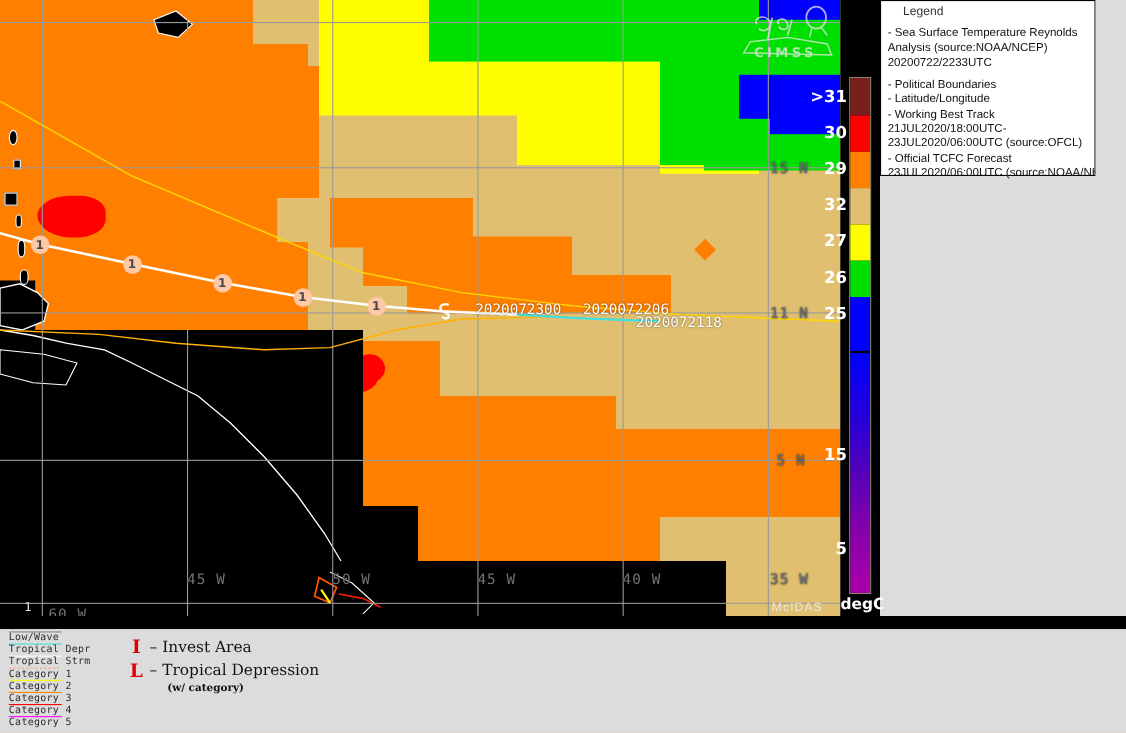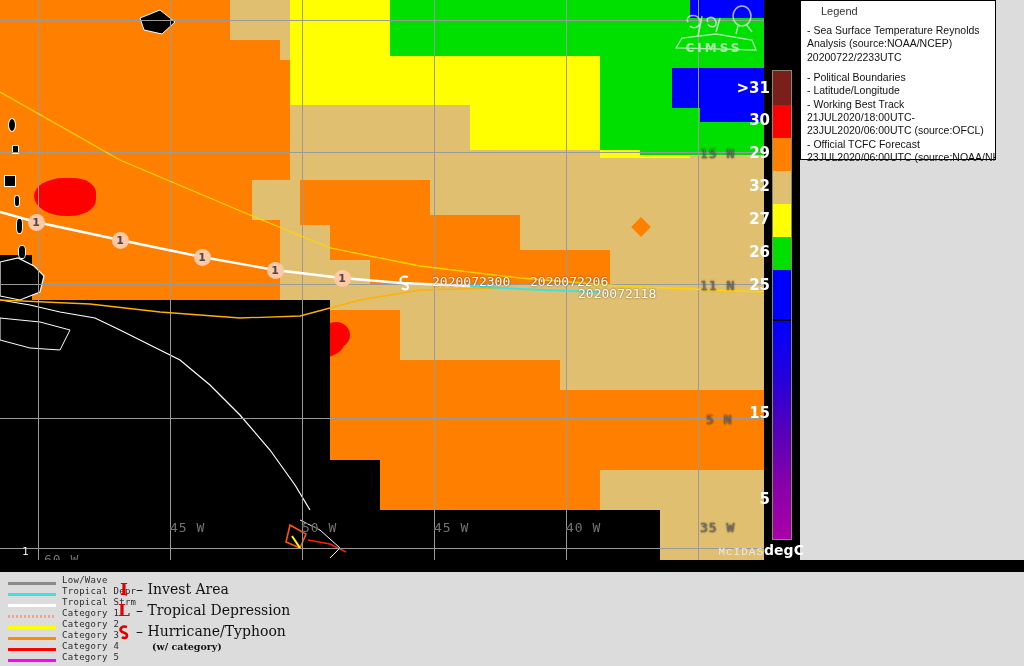--- a/index.html
+++ b/index.html
@@ -37,22 +37,22 @@
       font-family:"DejaVu Sans", sans-serif; }
   .stormsym .disk { position:absolute; width:17px; height:17px; border-radius:50%;
       background:#ffc9a8; }
   .stormsym .num { position:relative; color:#4a4a4a; font-size:11px; }
   .hook { position:absolute; width:17px; height:17px; }
 
   
   #cimss-logo { position:absolute; left:668px; top:2px; width:92px; height:60px;
      opacity:.75; }
 
-  #mcidas { position:absolute; right:0; bottom:2px; color:#e8e8e8;
-     font-family:Liberation Mono, monospace; font-size:11px; letter-spacing:1px; }
+  #mcidas { position:absolute; right:16px; bottom:2px; color:#e8e8e8;
+     font-family:Liberation Sans, sans-serif; font-size:11px; letter-spacing:1px; }
   #corner-one { position:absolute; left:22px; bottom:2px; color:#e8e8e8;
      font-family:"DejaVu Sans Mono", monospace; font-size:11px; }
 
   
   #cbar-panel { position:absolute; left:764px; top:0; width:36px; height:560px;
                 background:#000; }
   #cbar { position:absolute; left:8px; top:70px; width:20px; height:470px;
           border:1px solid #8a8a6a; }
   .cband { position:absolute; left:0; width:18px; }
   .ctick { position:absolute; right:30px; color:#ffffff;
@@ -74,21 +74,21 @@
   
   #right-fill { position:absolute; left:996px; top:0; width:28px; height:560px;
       background:#dcdcdc; }
   #black-strip { position:absolute; left:0; top:560px; width:1024px; height:12px;
       background:#000; }
   #bottom-panel { position:absolute; left:0; top:572px; width:1024px; height:94px;
       background:#dcdcdc; }
 
   
   #intensity-key { position:absolute; left:8px; top:2px; }
-  .ik-row { display:flex; align-items:flex-end; height:11px; }
+  .ik-row { display:flex; align-items:flex-start; height:11px;flex-direction:column; }
   .ik-swatch { width:48px; height:3px; margin-right:6px; }
   .ik-label { font-family:"DejaVu Sans Mono", monospace; font-size:9px;
       color:#2b2b2b; letter-spacing:.3px; white-space:nowrap; }
 
   #symbol-key { position:absolute; left:112px; top:6px; }
   .sk-row { display:flex; align-items:center; height:21px; }
   .sk-glyph { width:24px; text-align:center; color:#e00000;
       font-family:"DejaVu Serif", serif; font-weight:bold; font-size:17px; }
   .sk-text { font-family:"DejaVu Serif", serif; font-size:14px; color:#111;
       white-space:nowrap; }
@@ -330,25 +330,17 @@
 
     <div id="symbol-key">
       <div class="sk-row">
         <span class="sk-glyph">I</span>
         <span class="sk-text">–  Invest Area</span>
       </div>
       <div class="sk-row">
         <span class="sk-glyph">L</span>
         <span class="sk-text">–  Tropical Depression</span>
       </div>
-      <div class="sk-row">
-        <span class="sk-glyph">
-          <svg width="14" height="17" viewBox="0 0 14 17" style="vertical-align:middle;">
-            <path d="M10,3 C5,1.5 2.5,4.5 4,7 C5.5,9.5 10,8 10,11.5 C10,14.5 6.5,14.5 5,13" stroke="#e00000" stroke-width="2.6" fill="none"></path>
-          </svg>
-        </span>
-        <span class="sk-text">–  Hurricane/Typhoon</span>
-      </div>
       <div id="sk-sub">(w/ category)</div>
     </div>
 
   </div>
 </div>
 
 </body></html>

